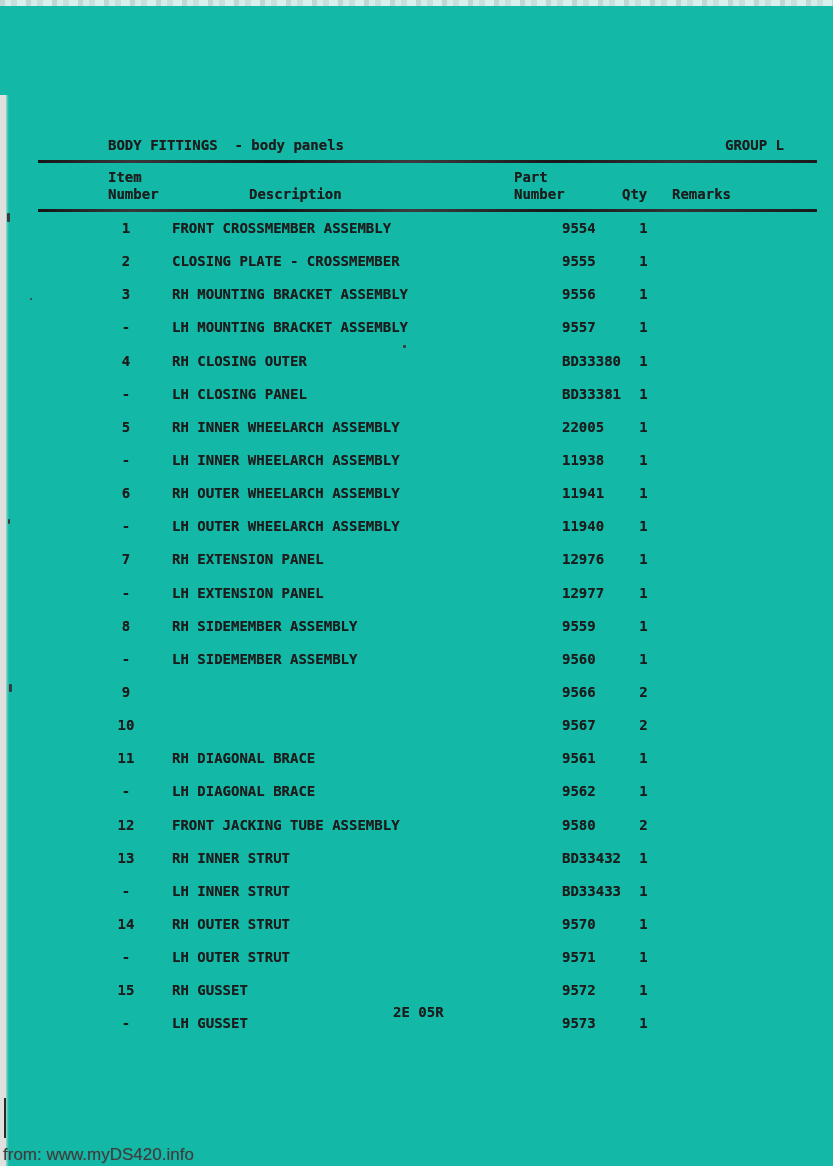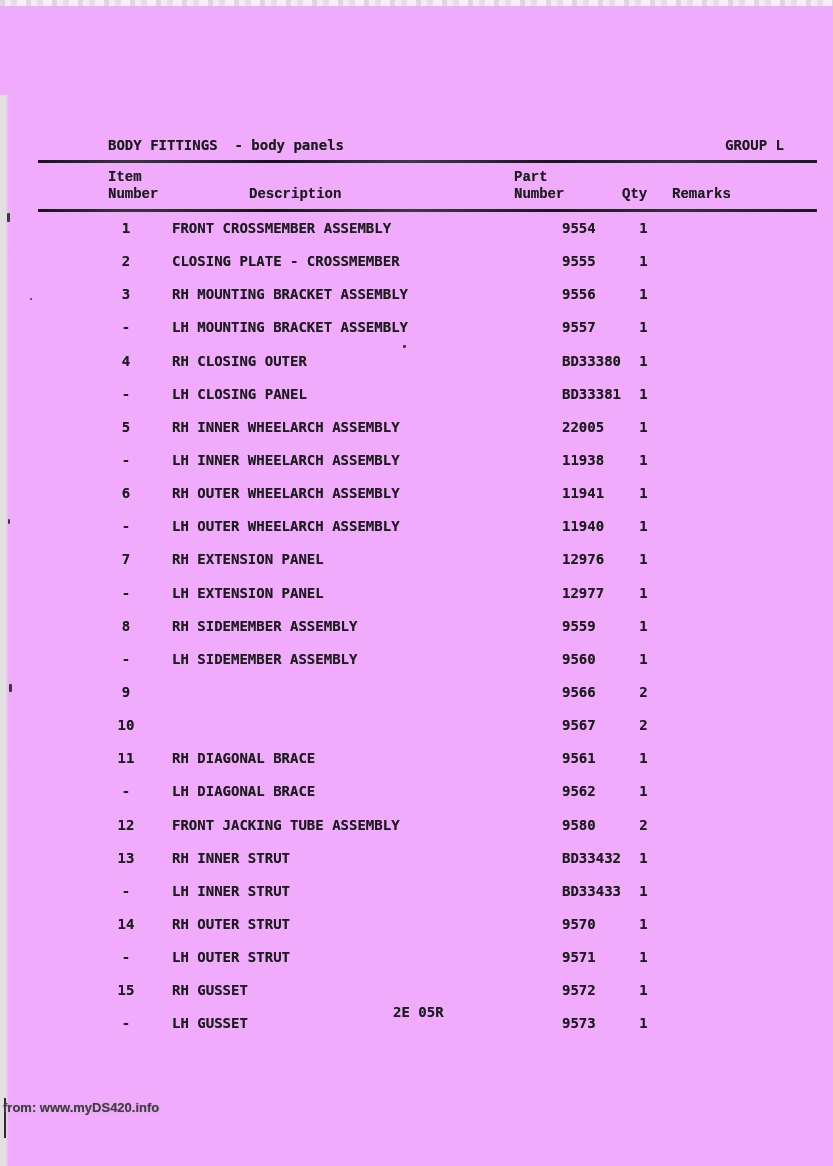--- a/index.html
+++ b/index.html
@@ -5,21 +5,21 @@
   html, body { margin: 0; padding: 0; }
   body {
     width: 833px; height: 1166px;
     background: #f3f3f1;
     font-family: "DejaVu Sans Mono", monospace;
     overflow: hidden;
     position: relative;
   }
   .paper {
     position: absolute; inset: 0;
-    background: #f0abfc;
+    background: #14b8a6;
   }
   
   .scan-top-strip {
     position: absolute; left: 0; top: 0; width: 833px; height: 6px;
     background: repeating-linear-gradient(90deg,#dcdcdc 0 5px,#f6f6f6 5px 11px,#e6e6e6 11px 17px,#fafafa 17px 26px);
     opacity: .85;
   }
   .scan-left-band {
     position: absolute; left: 0; top: 95px; width: 9px; height: 1071px;
     background: linear-gradient(90deg,#e0e0df 0 6px, rgba(235,235,234,.6) 6px, rgba(253,253,252,0) 100%);
@@ -40,43 +40,42 @@
     white-space: pre;
   }
   .title-text   { position: absolute; left: 108px; top: 137px; }
   .group-label  { position: absolute; left: 725px; top: 137px; text-align: center; }
   .rule {
     position: absolute; left: 38px; width: 779px; height: 3px;
     background: linear-gradient(90deg,#161616 0%,#383838 12%,#141414 30%,#3c3c3c 48%,#181818 66%,#333 82%,#1a1a1a 100%);
   }
   .rule-top    { top: 160px; }
   .rule-bottom { top: 209px; }
-  .hdr { position: absolute; line-height: 17px; font-family: Liberation Mono, monospace; }
+  .hdr { position: absolute; line-height: 17px; }
   .hdr-item        { left: 108px; top: 169px; }
   .hdr-description { left: 249px; top: 186px; }
   .hdr-part        { left: 514px; top: 169px; }
   .hdr-qty         { left: 622px; top: 186px; }
   .hdr-remarks     { left: 672px; top: 186px; }
   .rows { position: absolute; left: 0; top: 220px; width: 833px; }
   .row  { position: relative; height: 33.15px; }
   .row .cell { position: absolute; top: 0; }
   .c-item    { left: 102px; width: 48px; text-align: center; }
   .c-desc    { left: 172px; }
   .c-part    { left: 514px; margin-left: 48px; }
   .c-qty     { left: 625px; width: 37px; text-align: center; }
   .c-remarks { left: 672px; width: 140px; }
   .page-code { position: absolute; left: 393px; top: 1004px; }
   .watermark {
-    position: absolute; left: 3px; top: 1100px;
+    position: absolute; left: 3px; top: 1147px;
     font-family: "Liberation Sans", sans-serif;
-    font-size: 13px; line-height: 16px;
+    font-size: 17px; line-height: 16px;
     color: #3e3e3e;
     text-shadow: 0 0 1px rgba(70,70,70,.5);
     white-space: pre;
-    font-weight: bold;
   }
 </style>
 </head>
 <body>
 
 <div class="paper">
 
   <div class="scan-top-strip"></div>
   <div class="scan-left-band"></div>
   <div class="scan-line" style="left:4px;  top:1098px; width:2px; height:40px;"></div>

